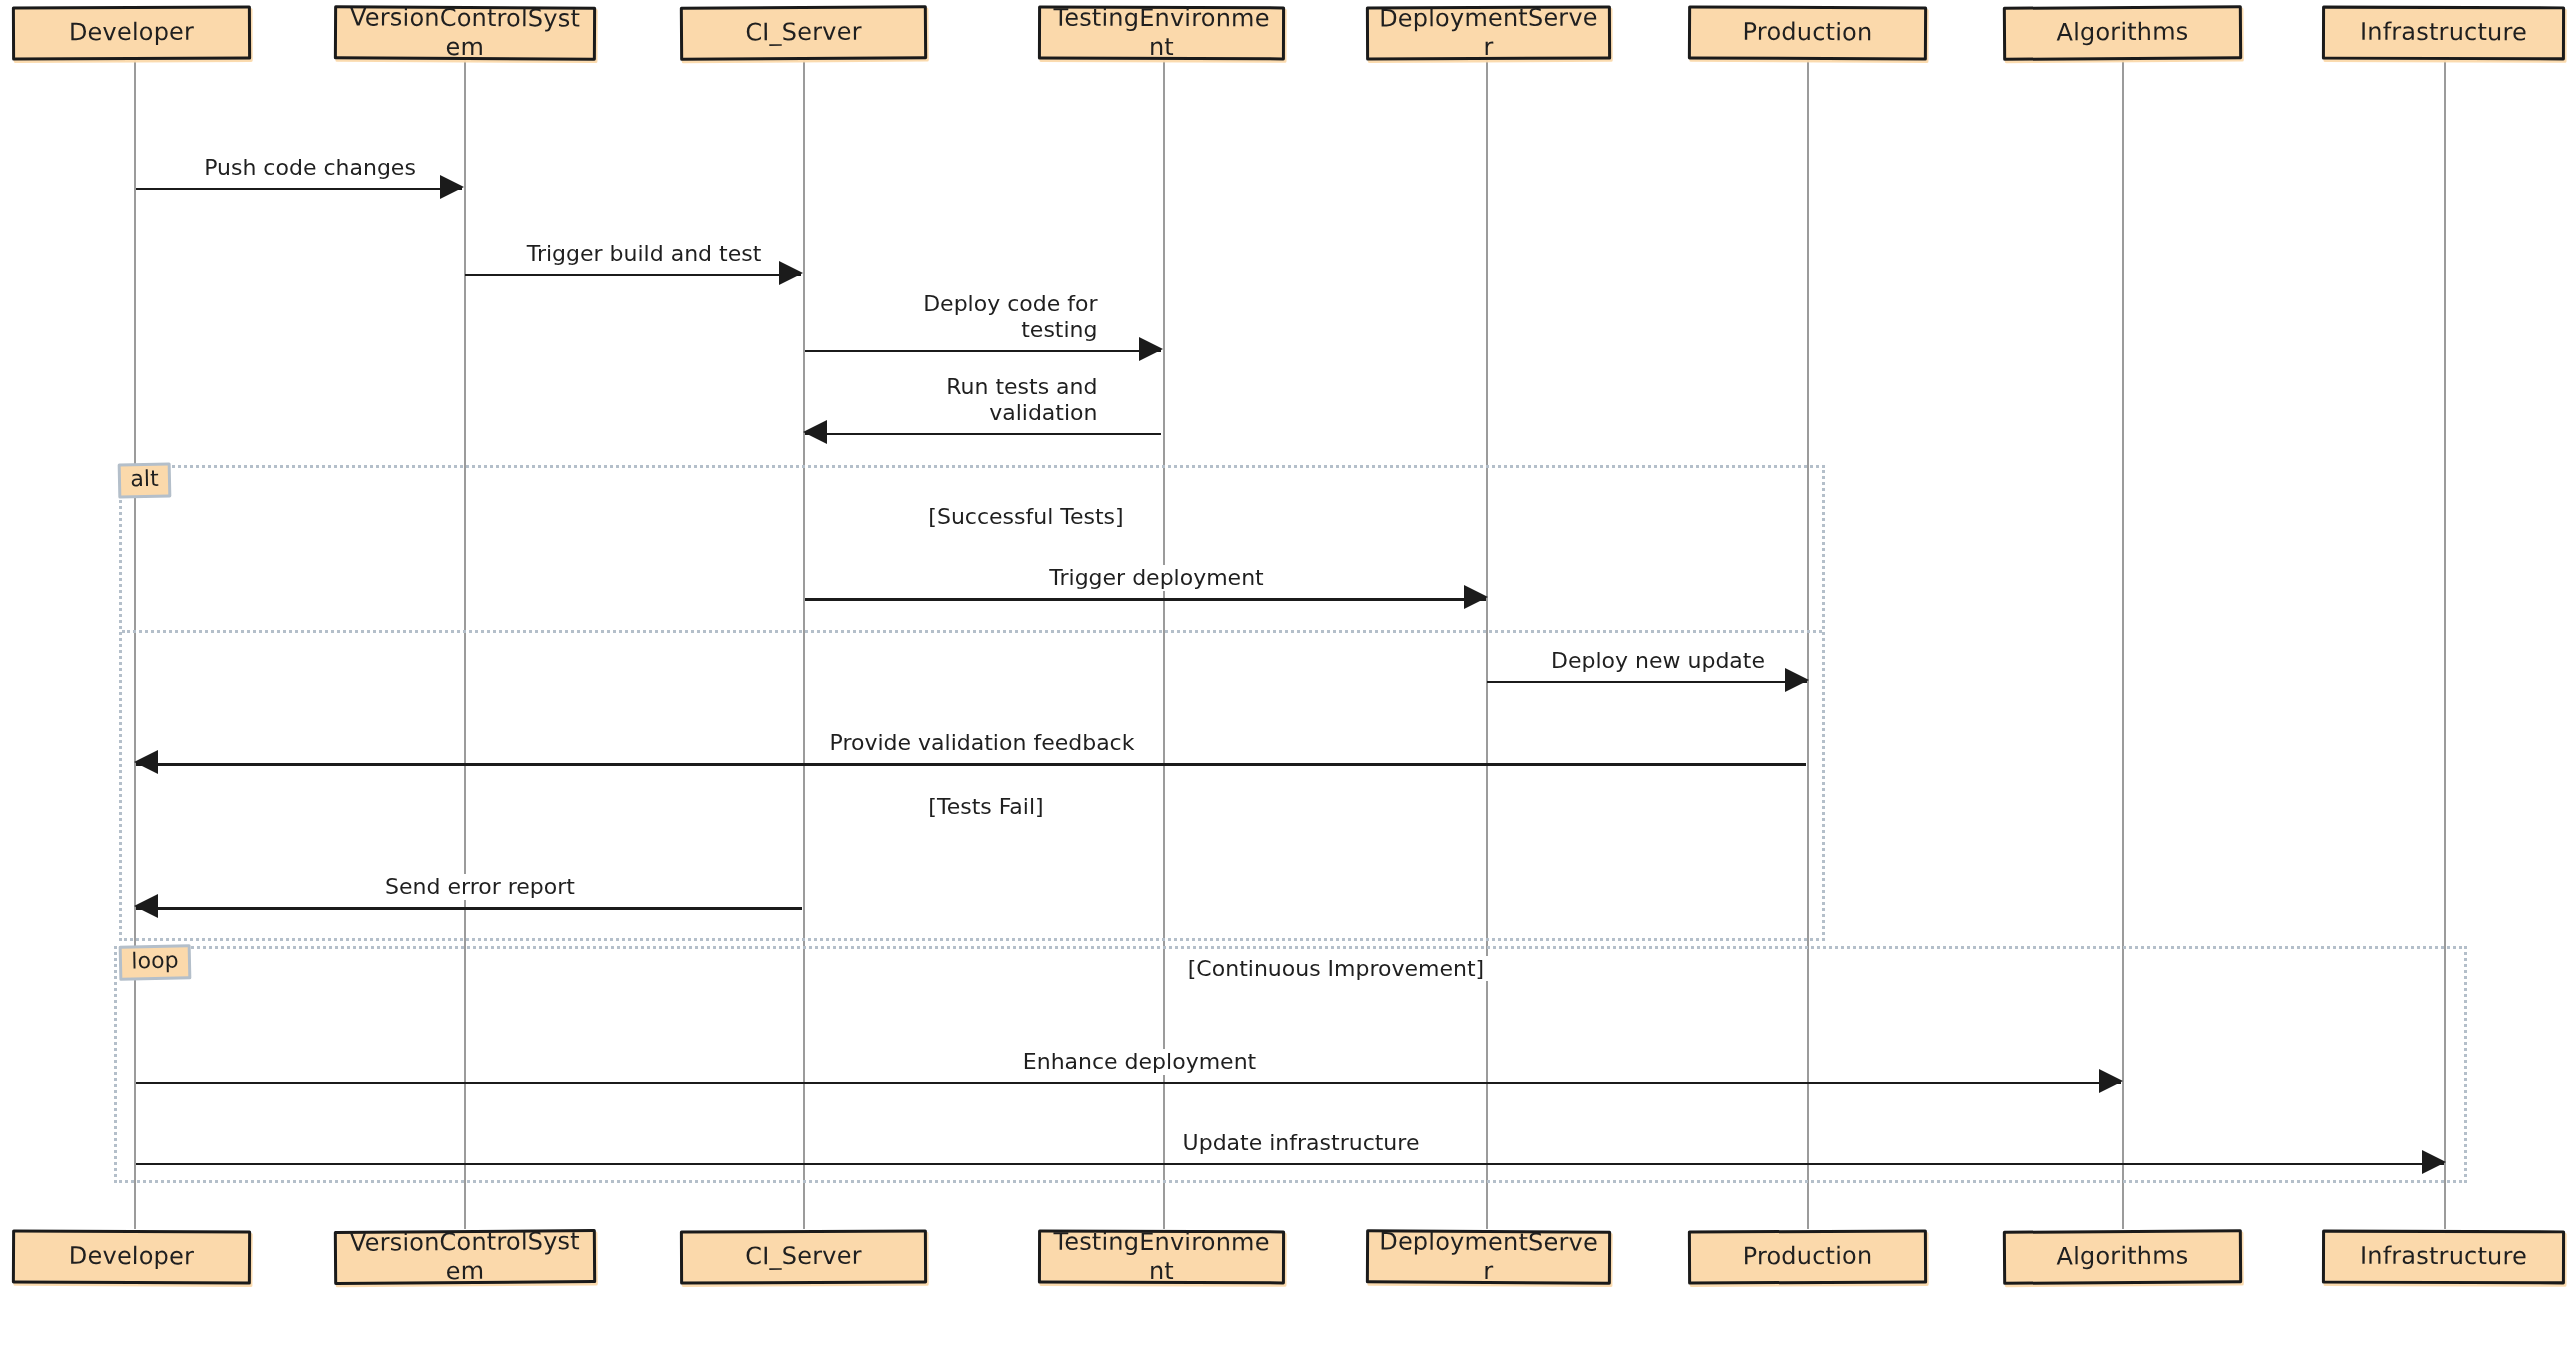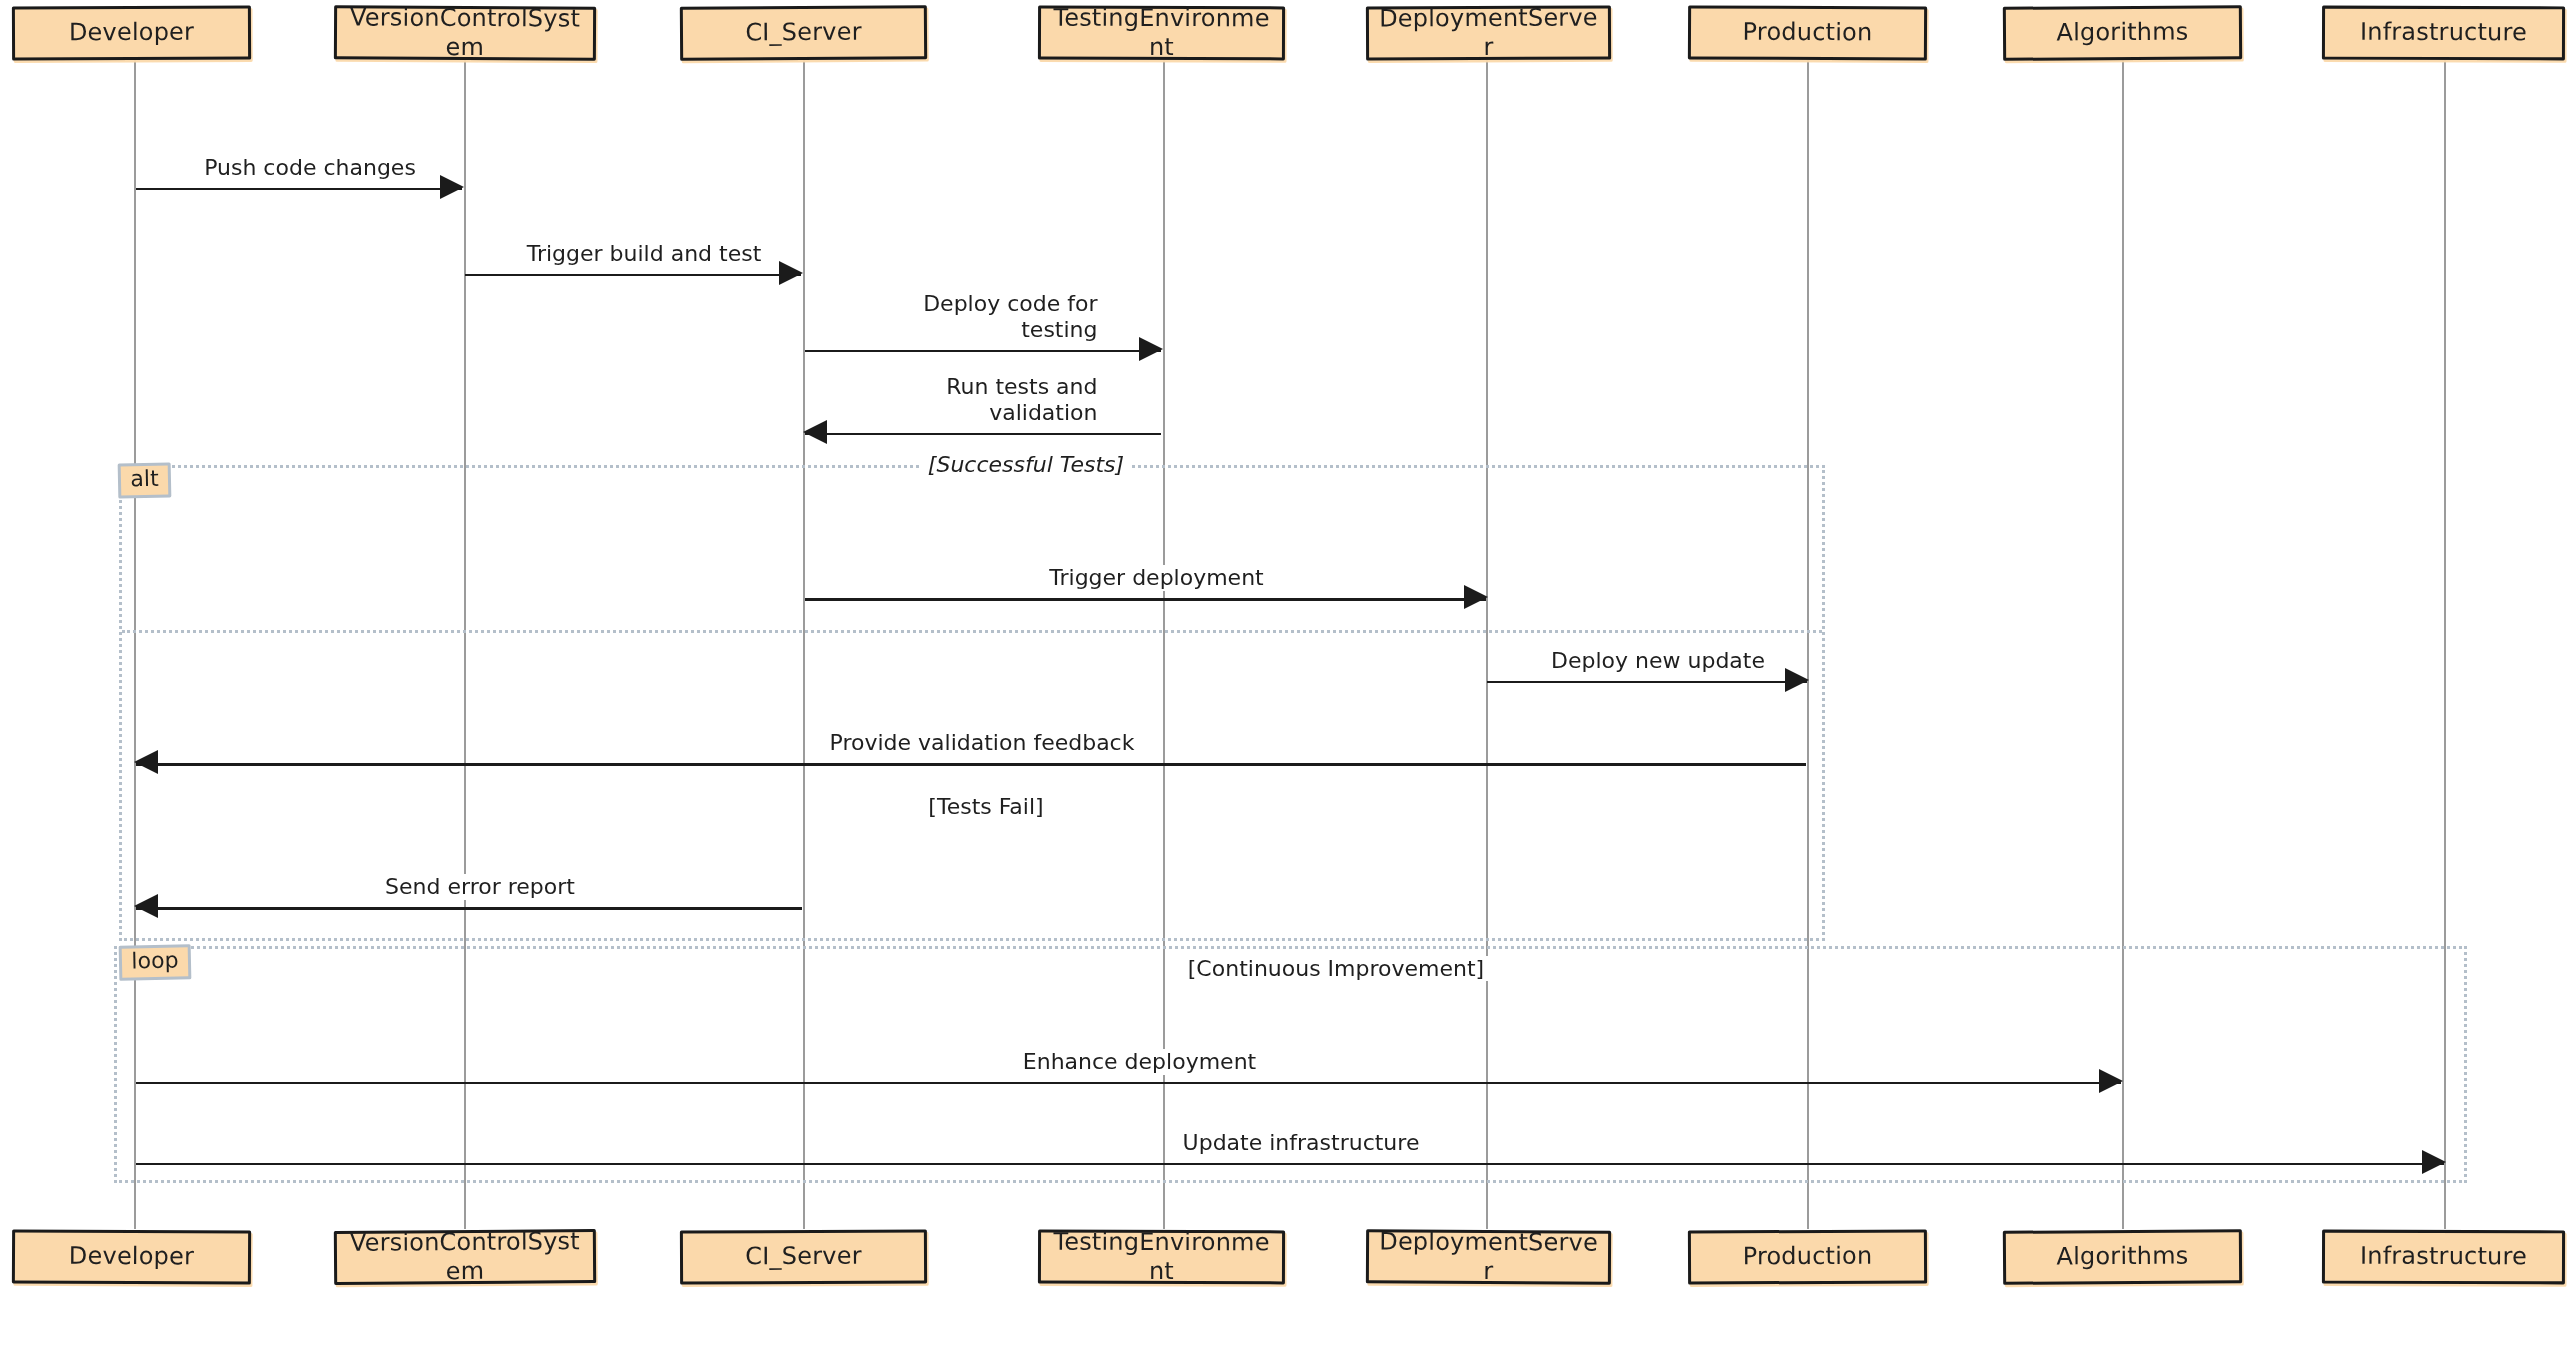--- a/index.html
+++ b/index.html
@@ -121,21 +121,21 @@
   <div class="lifeline" style="left:1163px;top:60px;height:1169px;"></div>
   <div class="lifeline" style="left:1486px;top:60px;height:1169px;"></div>
   <div class="lifeline" style="left:1807px;top:60px;height:1169px;"></div>
   <div class="lifeline" style="left:2122px;top:60px;height:1169px;"></div>
   <div class="lifeline" style="left:2444px;top:60px;height:1169px;"></div>
 
   <div class="fragment" style="left:119px;top:465px;width:1706px;height:476px;">
     <div class="frag-divider" style="top:162px;"></div>
   </div>
   <div class="frag-tag" style="left:118px;top:463px;">alt</div>
-  <div class="frag-cond" style="left:1026px;top:452px;font-style:italic;">[Successful Tests]</div>
+  <div class="frag-cond" style="left:1026px;top:504px;">[Successful Tests]</div>
   <div class="frag-cond" style="left:986px;top:794px;text-align:center;">[Tests Fail]</div>
 
   <div class="fragment" style="left:114px;top:946px;width:2353px;height:237px;"></div>
   <div class="frag-tag" style="left:119px;top:945px;">loop</div>
   <div class="frag-cond" style="left:1336px;top:956px;">[Continuous Improvement]</div>
 
   <div class="actor a-w1" style="left:12px;top:6.4px;width:239px;height:54px;">
     <span>Developer</span>
   </div>
   <div class="actor a-w2" style="left:334px;top:6.4px;width:262px;height:54px;">

